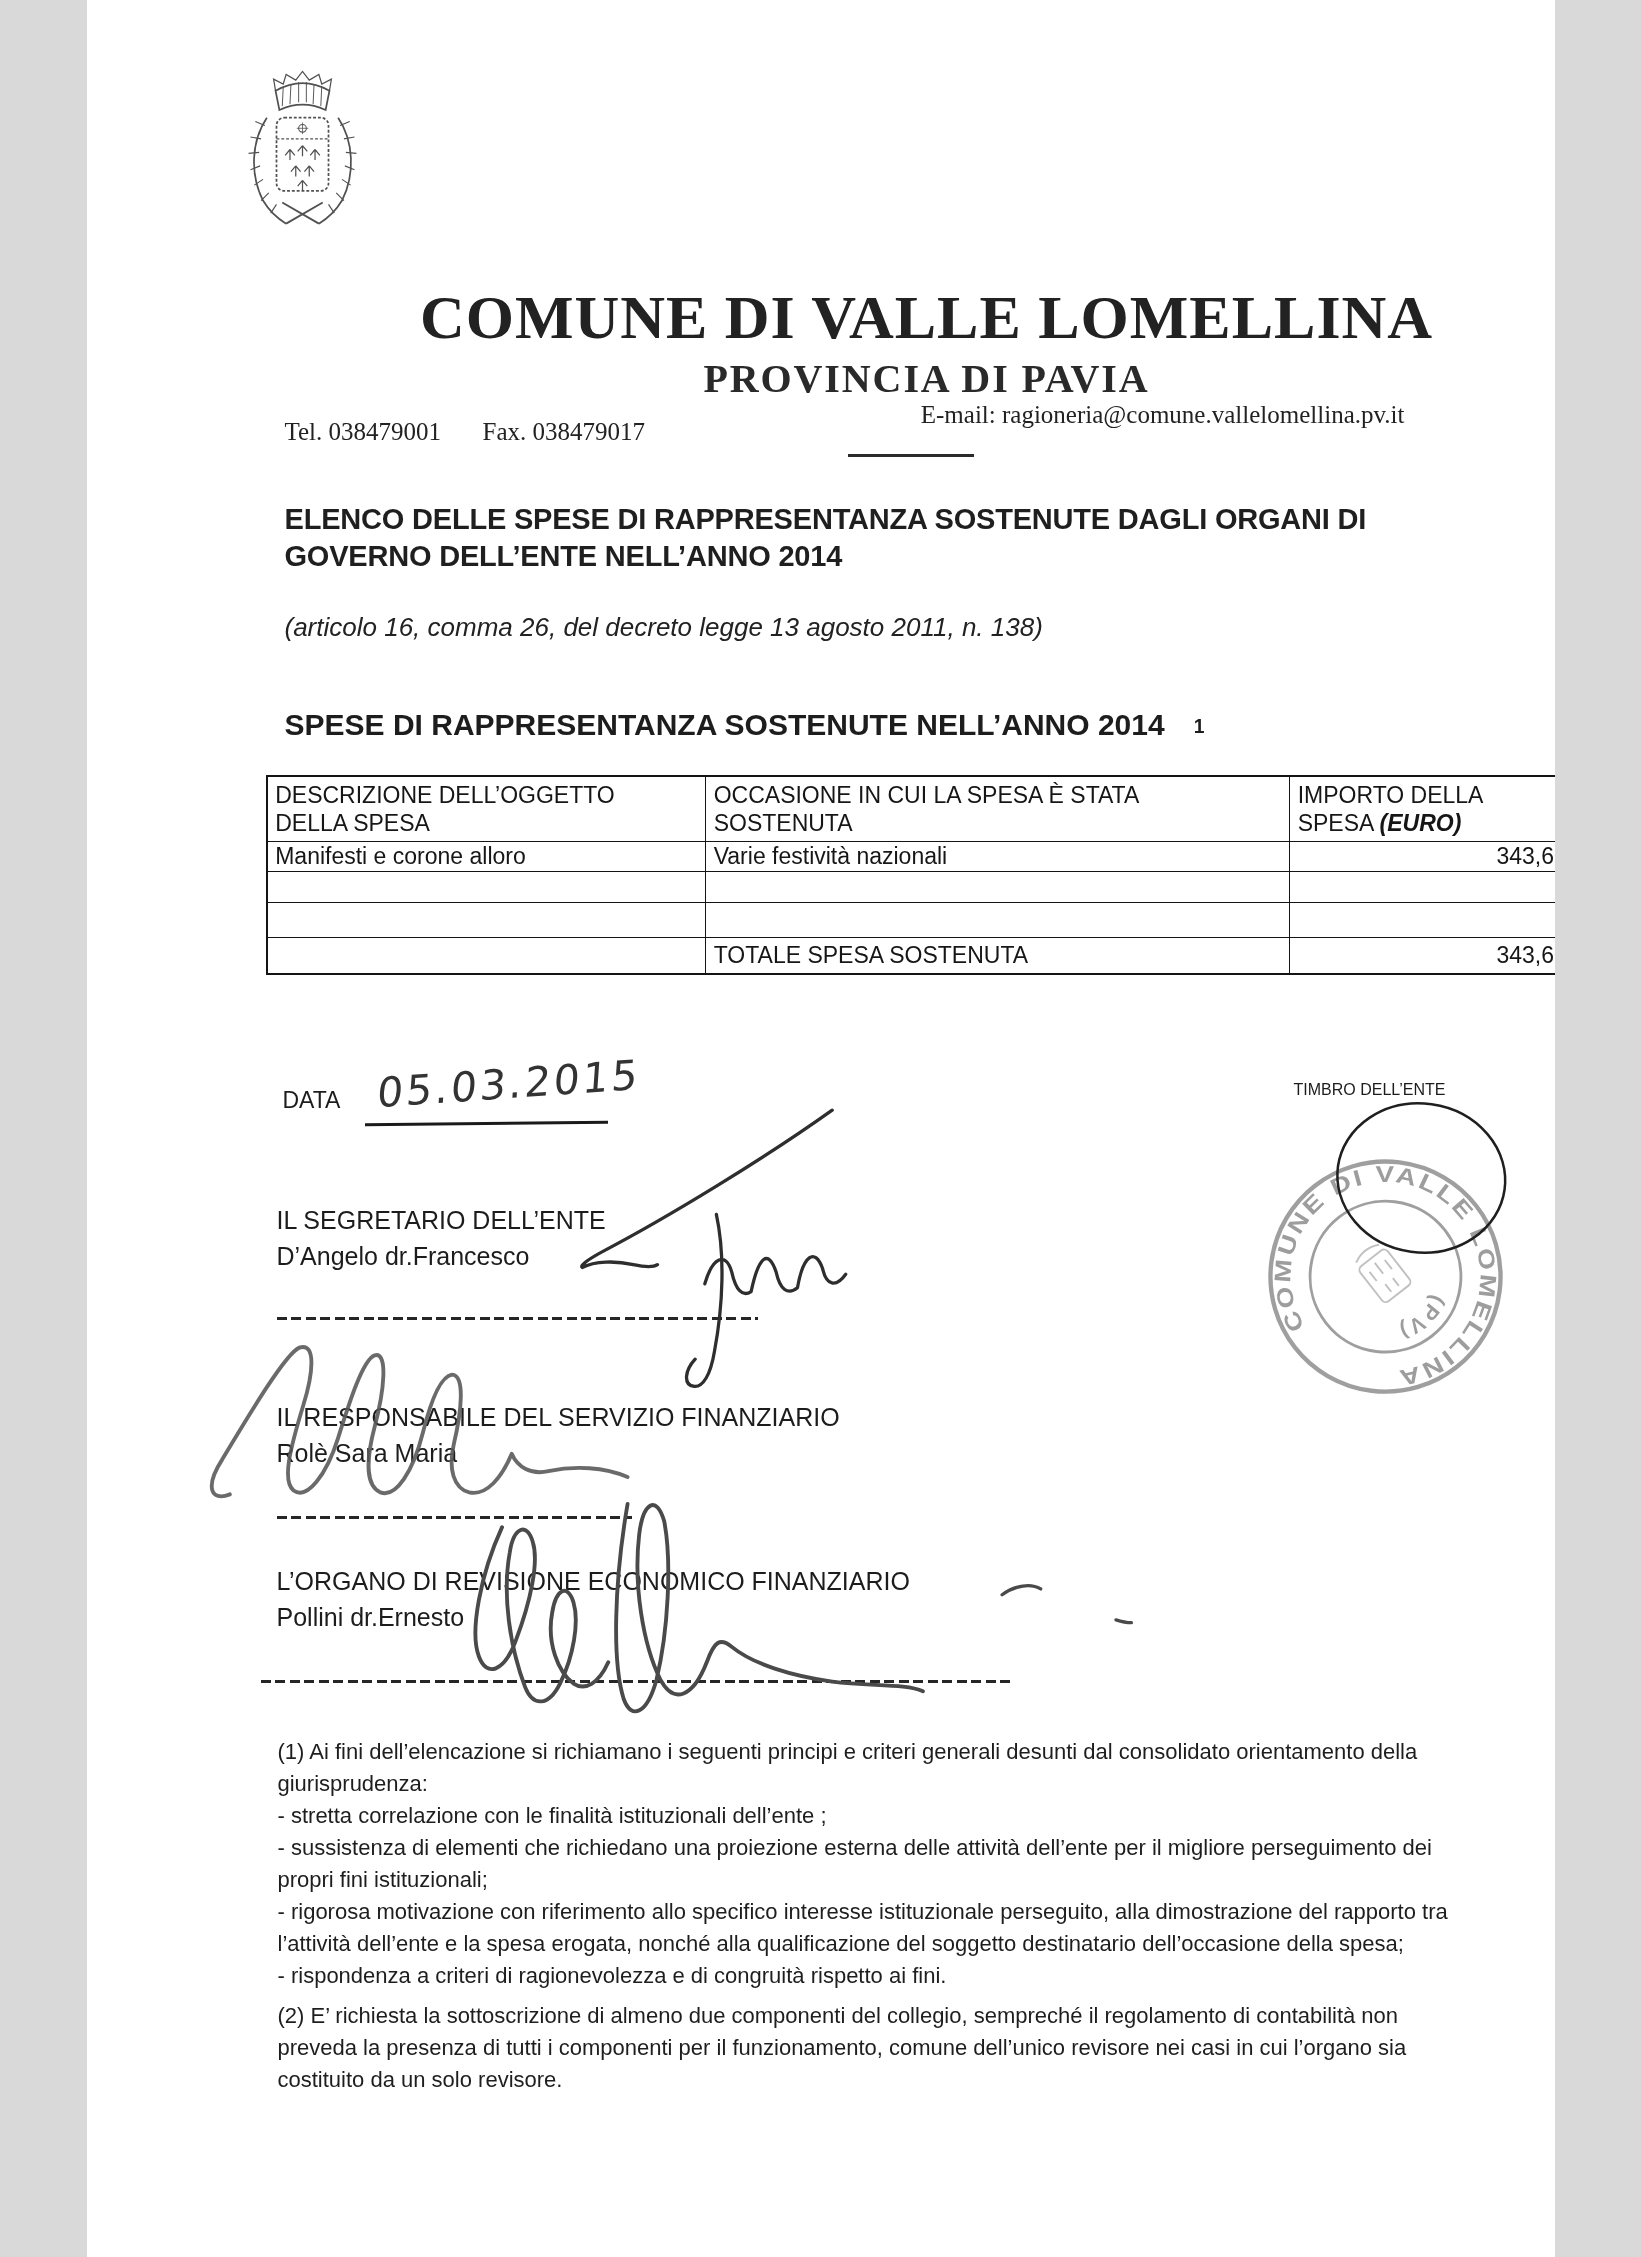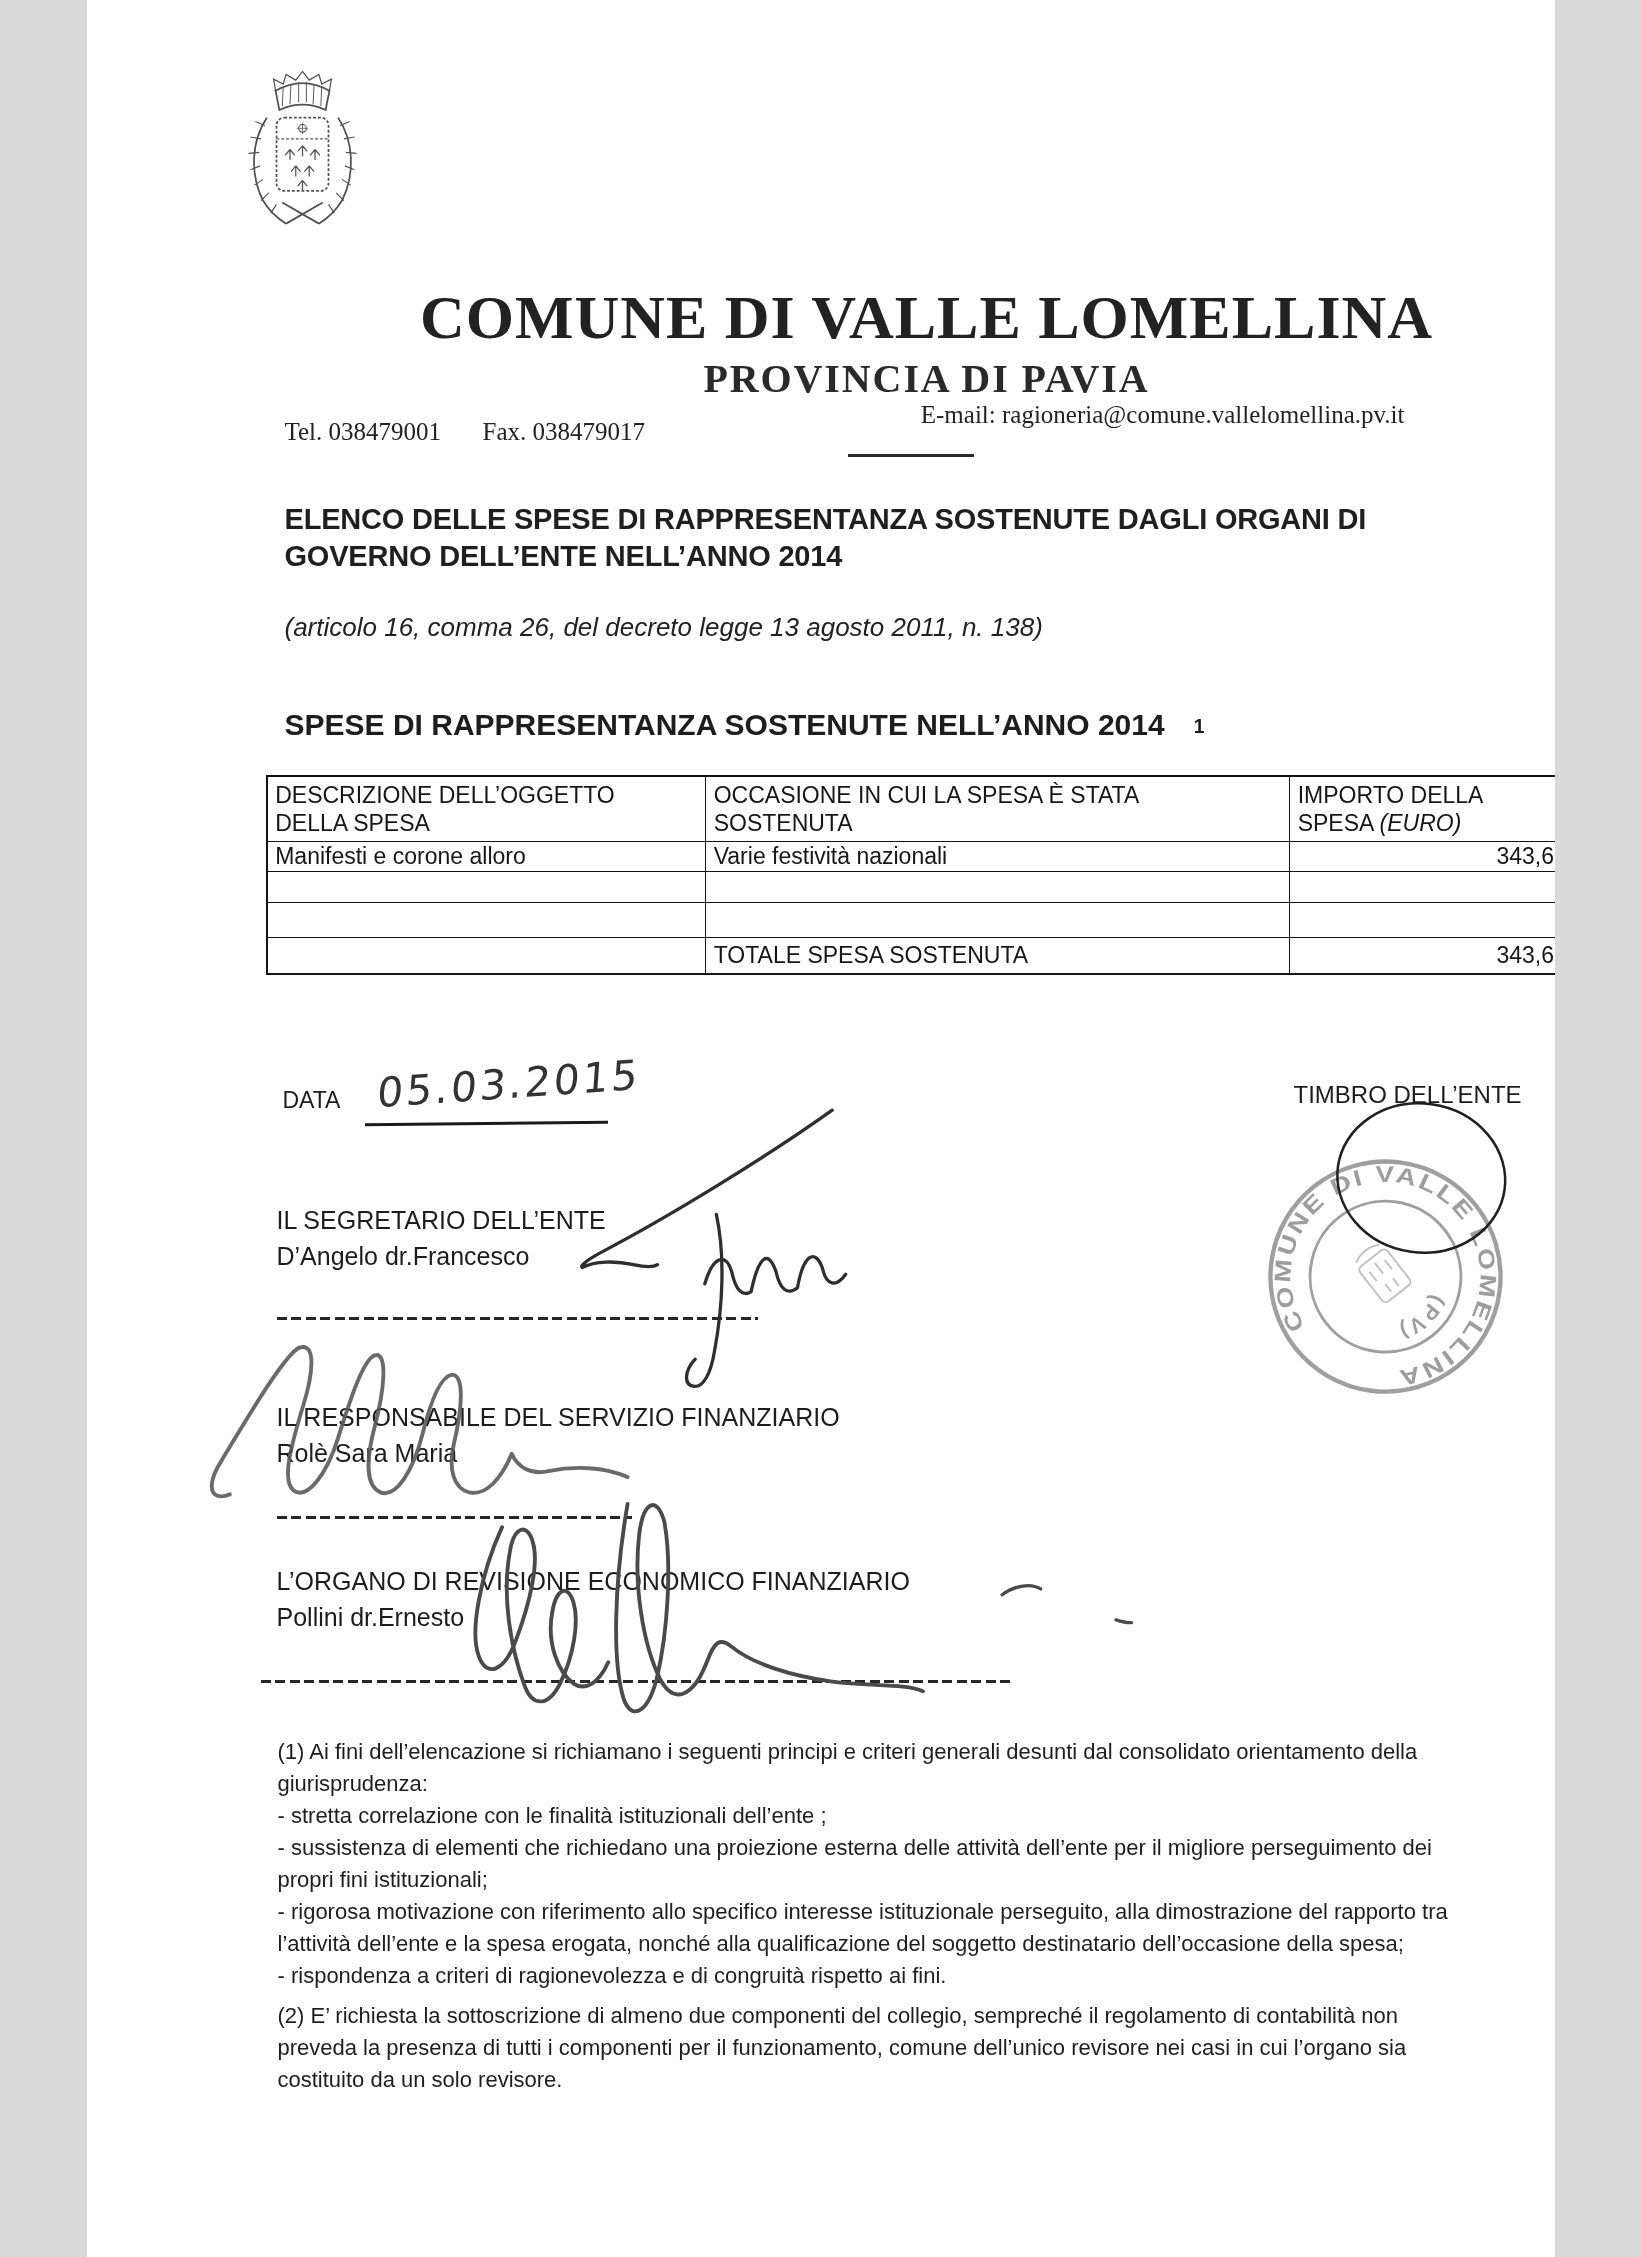--- a/index.html
+++ b/index.html
@@ -26,25 +26,25 @@
   table.exp, table.exp th, table.exp td { border:1.9px solid #141414; }
   table.exp { border-width:2.9px; }
   table.exp th { font-weight:400; text-align:left; vertical-align:top;
                  padding:3.9px 7.7px; line-height:28px; height:62px; }
   table.exp td { padding:1px 7.7px; vertical-align:top; }
   tr.r1 td { height:29px; }
   tr.r2 td { height:31px; }
   tr.r3 td { height:35px; }
   tr.rt td { height:37px; padding-top:3.9px; }
   td.num, th.num { text-align:right; }
-  .it { font-style:italic; }
+  .it { font-style:italic;font-weight:bold; }
 
   .sig-role, .sig-name { font-size:25px; color:#1c1c1c; }
   .dash { height:2.9px; background:repeating-linear-gradient(90deg,#262626 0 9.7px,transparent 9.7px 14.5px); }
-  .small-label { font-size:24px; color:#1c1c1c; }
+  .small-label { font-size:16px; color:#1c1c1c; }
   .hand-date { font-family:"DejaVu Sans", sans-serif; font-size:41px; color:#333;
                letter-spacing:2.9px; transform:rotate(-4deg) skewX(-8deg); }
   .date-line { height:2.9px; background:#1b1b1b; transform:rotate(-0.6deg); }
 
   .footnotes { font-size:22px; line-height:32px; color:#1e1e1e; }
   .fn2 { margin-top:7.7px; }
   .sig-overlay { pointer-events:none; }
 </style>
 </head>
 <body>

